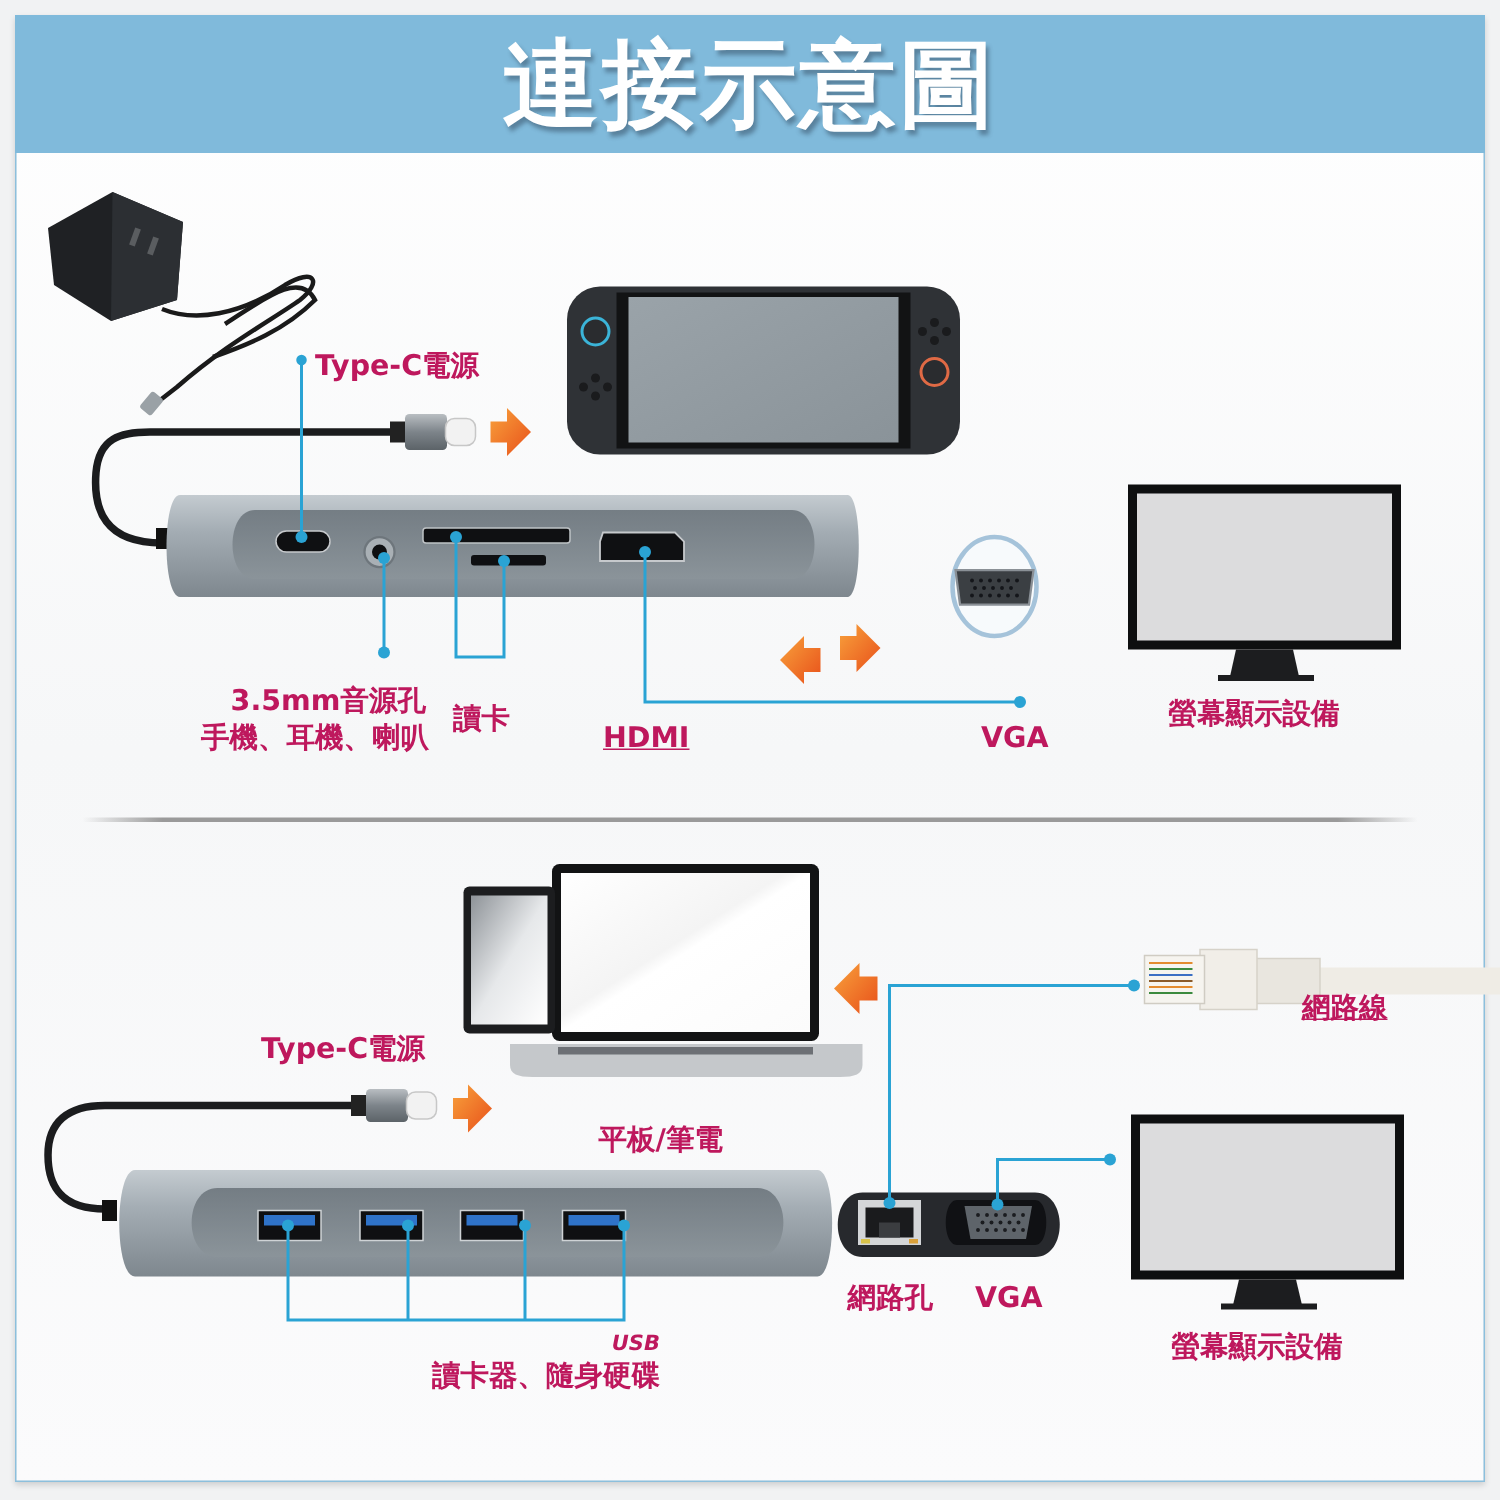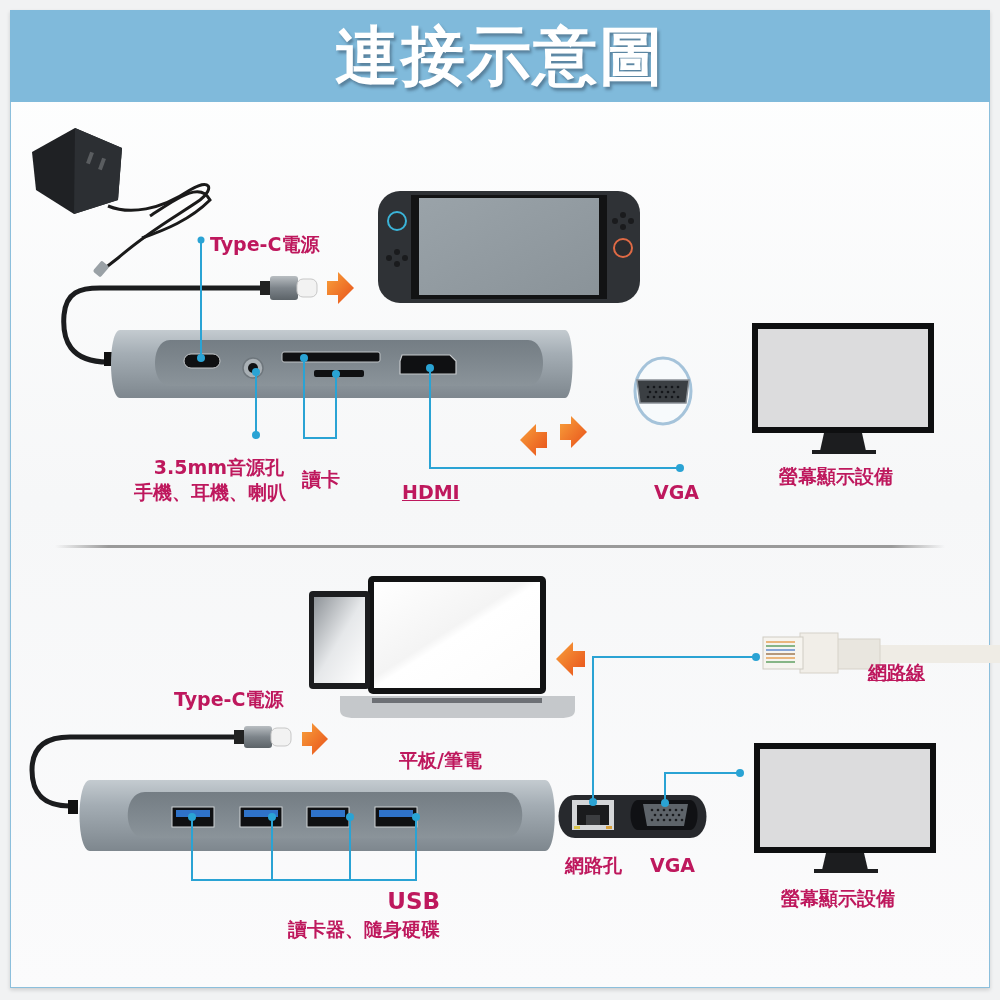--- a/index.html
+++ b/index.html
@@ -284,15 +284,15 @@
 <div class="label" style="left:654px; top:480px;">VGA</div>
 <div class="label" style="left:779px; top:464px;">螢幕顯示設備</div>
 
 <div class="label" style="left:174px; top:687px;">Type-C電源</div>
 <div class="label" style="left:399px; top:728px;margin-top:20px;">平板/筆電</div>
 <div class="label" style="left:868px; top:660px;text-decoration:underline;">網路線</div>
 <div class="label" style="left:565px; top:853px;">網路孔</div>
 <div class="label" style="left:650px; top:853px;">VGA</div>
 <div class="label" style="left:781px; top:886px;">螢幕顯示設備</div>
 <div class="label center" style="left:190px; top:887px; width:250px;">
-  <div style="font-size:23px;">USB</div>
+  <div style="font-size:14px;font-style:italic;">USB</div>
   <div>讀卡器、隨身硬碟</div>
 </div>
 
 </body></html>

